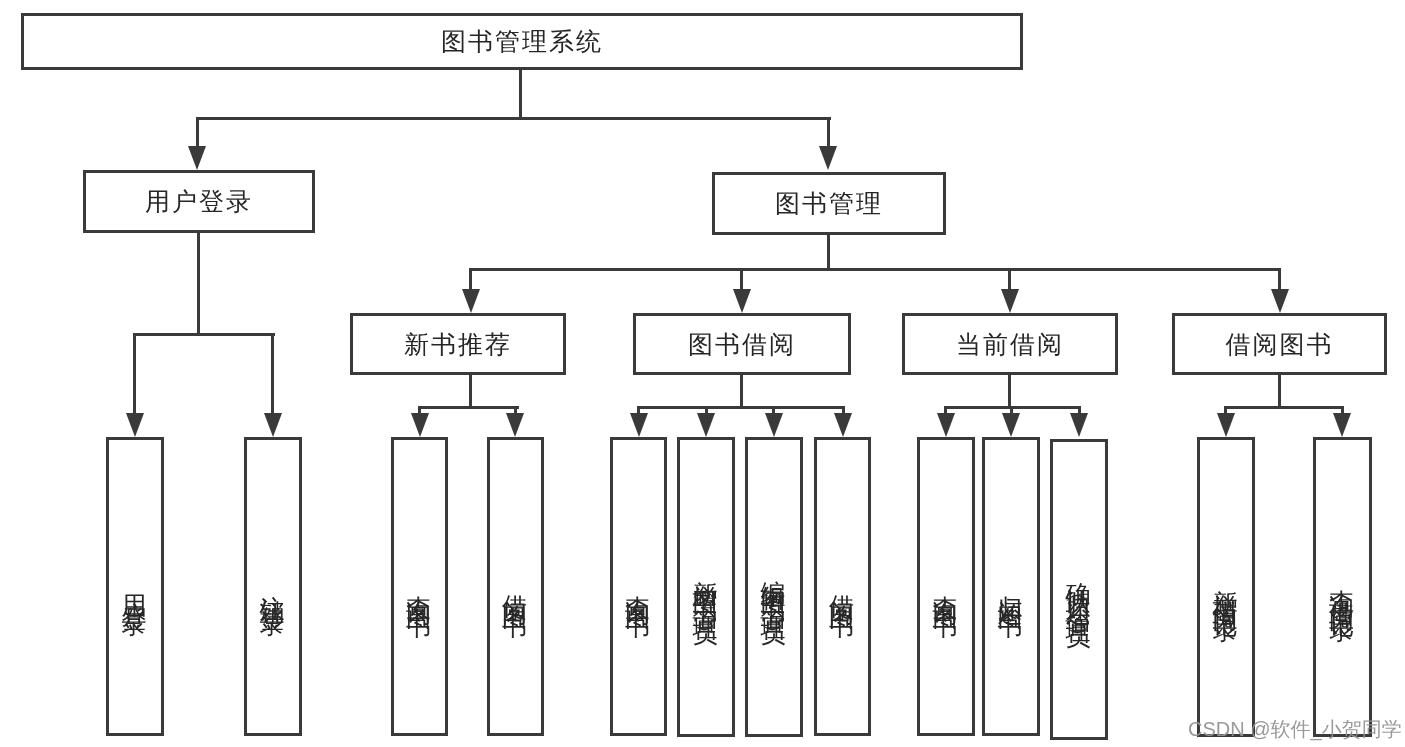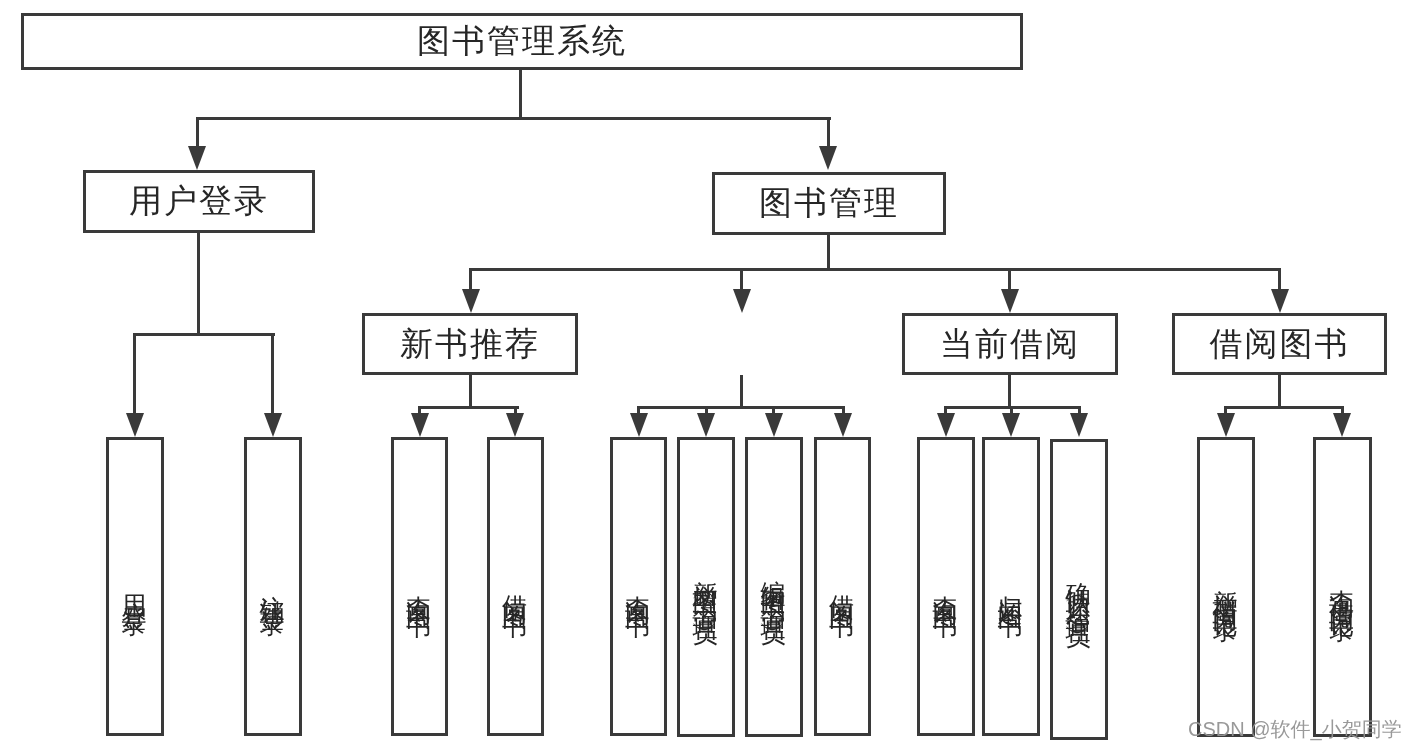--- a/index.html
+++ b/index.html
@@ -14,21 +14,21 @@
   .box {
     position: absolute;
     box-sizing: border-box;
     border: 3px solid #3a3a3a;
     background: #ffffff;
     display: flex;
     align-items: center;
     justify-content: center;
     color: #262626;
   }
-  .box-h { font-size: 33px; letter-spacing: 2px; }
+  .box-h { font-size: 25px; letter-spacing: 2px; }
   .box-v { font-size: 25px; }
   .vtext {
     writing-mode: vertical-rl;
     text-orientation: mixed;
     letter-spacing: 6px;
     color: #262626;
   }
   .line { position: absolute; background: #3a3a3a; }
   .head {
     position: absolute;
@@ -75,21 +75,22 @@
   <div class="line" style="left:469px; top:268px; width:812px; height:3px;"></div>
   <div class="line" style="left:469px; top:268px; width:3px; height:21px;"></div>
   <div class="head" style="left:462px; top:289px;"></div>
   <div class="line" style="left:740px; top:268px; width:3px; height:21px;"></div>
   <div class="head" style="left:733px; top:289px;"></div>
   <div class="line" style="left:1008px; top:268px; width:3px; height:21px;"></div>
   <div class="head" style="left:1001px; top:289px;"></div>
   <div class="line" style="left:1278px; top:268px; width:3px; height:21px;"></div>
   <div class="head" style="left:1271px; top:289px;"></div>
 
-  <div class="box box-h" style="left:362px; top:313px; width:216px; height:62px;">新书推荐</div>
+  <div class="box box-h" style="left:350px; top:313px; width:216px; height:62px;">新书推荐</div>
+  <div class="box box-h" style="left:633px; top:313px; width:218px; height:62px;">图书借阅</div>
   <div class="box box-h" style="left:902px; top:313px; width:216px; height:62px;">当前借阅</div>
   <div class="box box-h" style="left:1172px; top:313px; width:215px; height:62px;">借阅图书</div>
 
   <div class="line" style="left:469px; top:375px; width:3px; height:34px;"></div>
   <div class="line" style="left:418px; top:406px; width:101px; height:3px;"></div>
   <div class="line" style="left:418px; top:406px; width:3px; height:9px;"></div>
   <div class="head" style="left:411px; top:413px;"></div>
   <div class="line" style="left:514px; top:406px; width:3px; height:9px;"></div>
   <div class="head" style="left:506px; top:413px;"></div>
 

